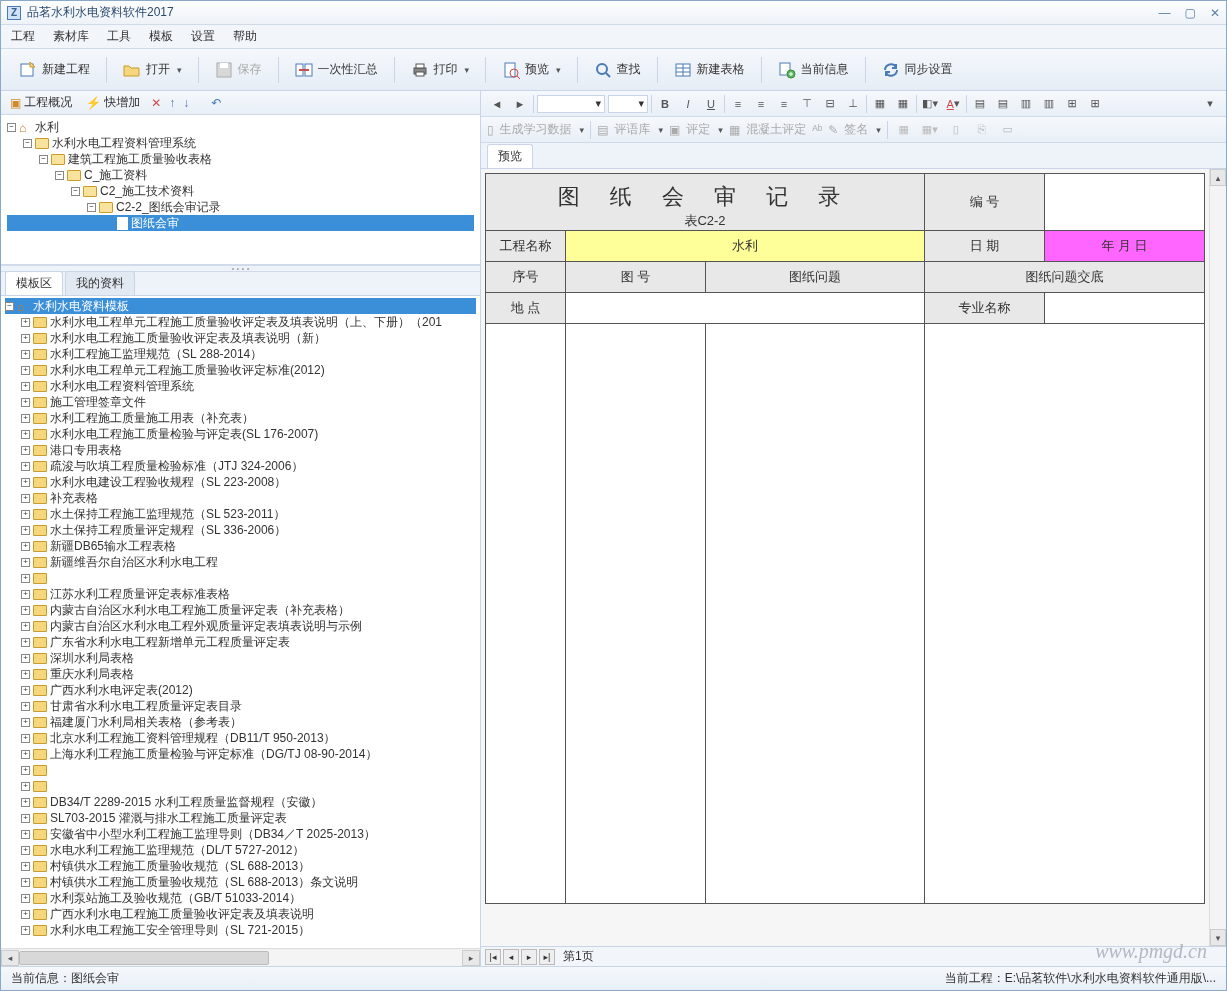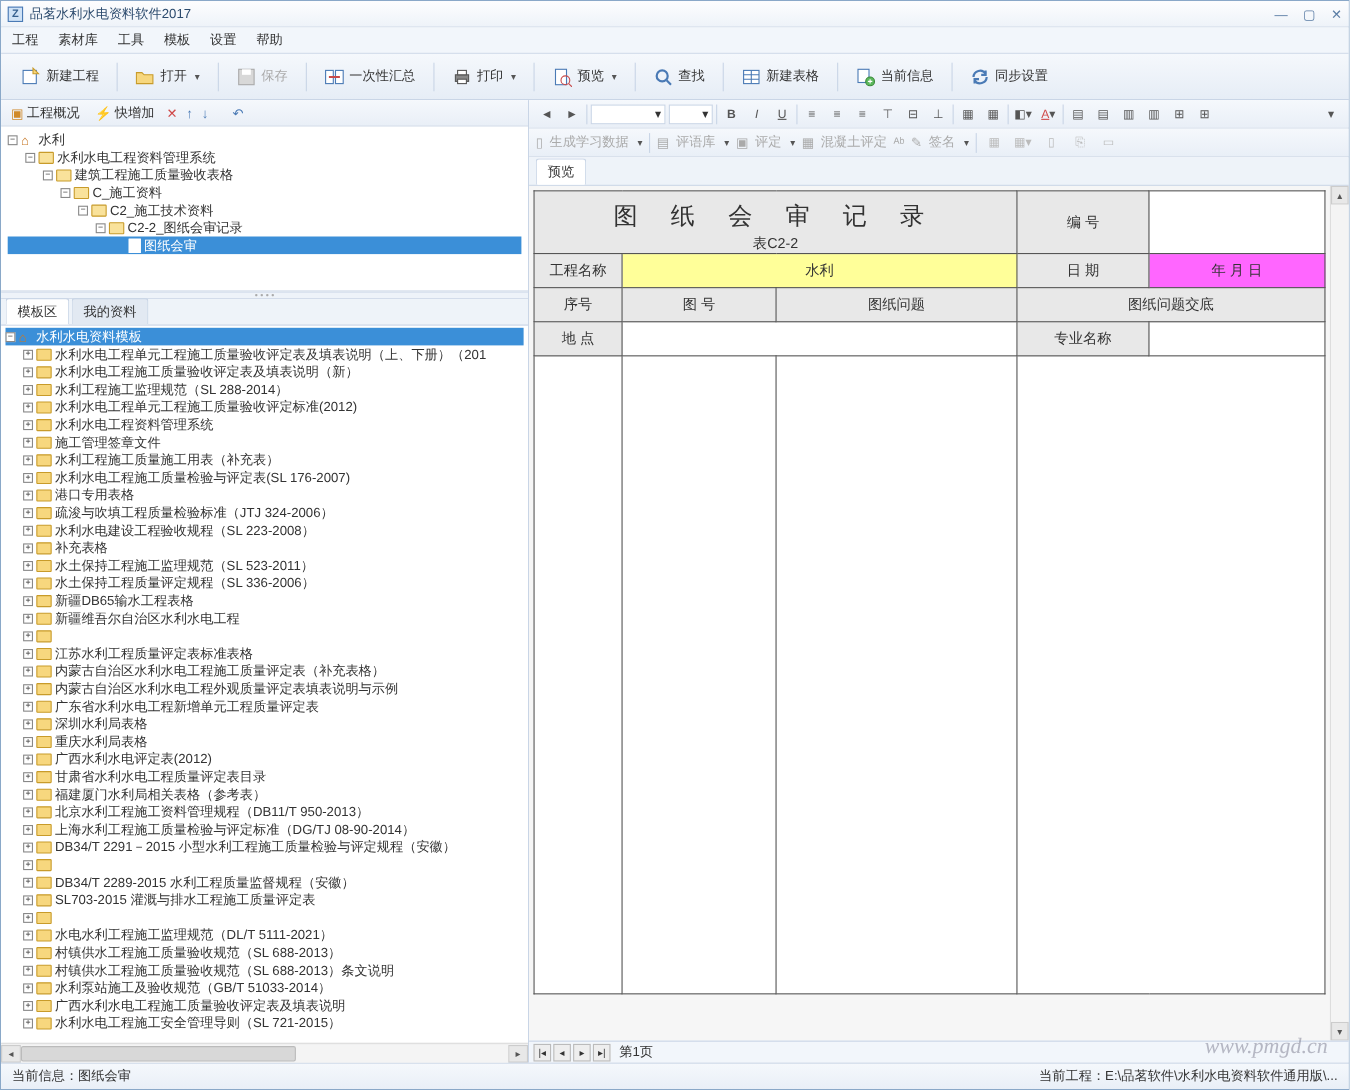--- a/index.html
+++ b/index.html
@@ -384,44 +384,44 @@
             <span>北京水利工程施工资料管理规程（DB11/T 950-2013）</span>
           </div>
           <div class="t2row" style="padding-left: 16px;">
             <span class="exp">+</span>
             <span class="icon-folder"></span>
             <span>上海水利工程施工质量检验与评定标准（DG/TJ 08-90-2014）</span>
           </div>
           <div class="t2row" style="padding-left: 16px;">
             <span class="exp">+</span>
             <span class="icon-folder"></span>
-            <span>DB34/T 2291－2015 小型水利工程施工质量检验与评定规程（安徽）</span>
           </div>
           <div class="t2row" style="padding-left: 16px;">
             <span class="exp">+</span>
             <span class="icon-folder"></span>
           </div>
           <div class="t2row" style="padding-left: 16px;">
             <span class="exp">+</span>
             <span class="icon-folder"></span>
             <span>DB34/T 2289-2015 水利工程质量监督规程（安徽）</span>
           </div>
           <div class="t2row" style="padding-left: 16px;">
             <span class="exp">+</span>
             <span class="icon-folder"></span>
             <span>SL703-2015 灌溉与排水工程施工质量评定表</span>
           </div>
           <div class="t2row" style="padding-left: 16px;">
             <span class="exp">+</span>
             <span class="icon-folder"></span>
-          </div>
-          <div class="t2row" style="padding-left: 16px;">
-            <span class="exp">+</span>
-            <span class="icon-folder"></span>
-            <span>水电水利工程施工监理规范（DL/T 5111-2021）</span>
+            <span>安徽省中小型水利工程施工监理导则（DB34／T 2025-2013）</span>
+          </div>
+          <div class="t2row" style="padding-left: 16px;">
+            <span class="exp">+</span>
+            <span class="icon-folder"></span>
+            <span>水电水利工程施工监理规范（DL/T 5727-2012）</span>
           </div>
           <div class="t2row" style="padding-left: 16px;">
             <span class="exp">+</span>
             <span class="icon-folder"></span>
             <span>村镇供水工程施工质量验收规范（SL 688-2013）</span>
           </div>
           <div class="t2row" style="padding-left: 16px;">
             <span class="exp">+</span>
             <span class="icon-folder"></span>
             <span>村镇供水工程施工质量验收规范（SL 688-2013）条文说明</span>

